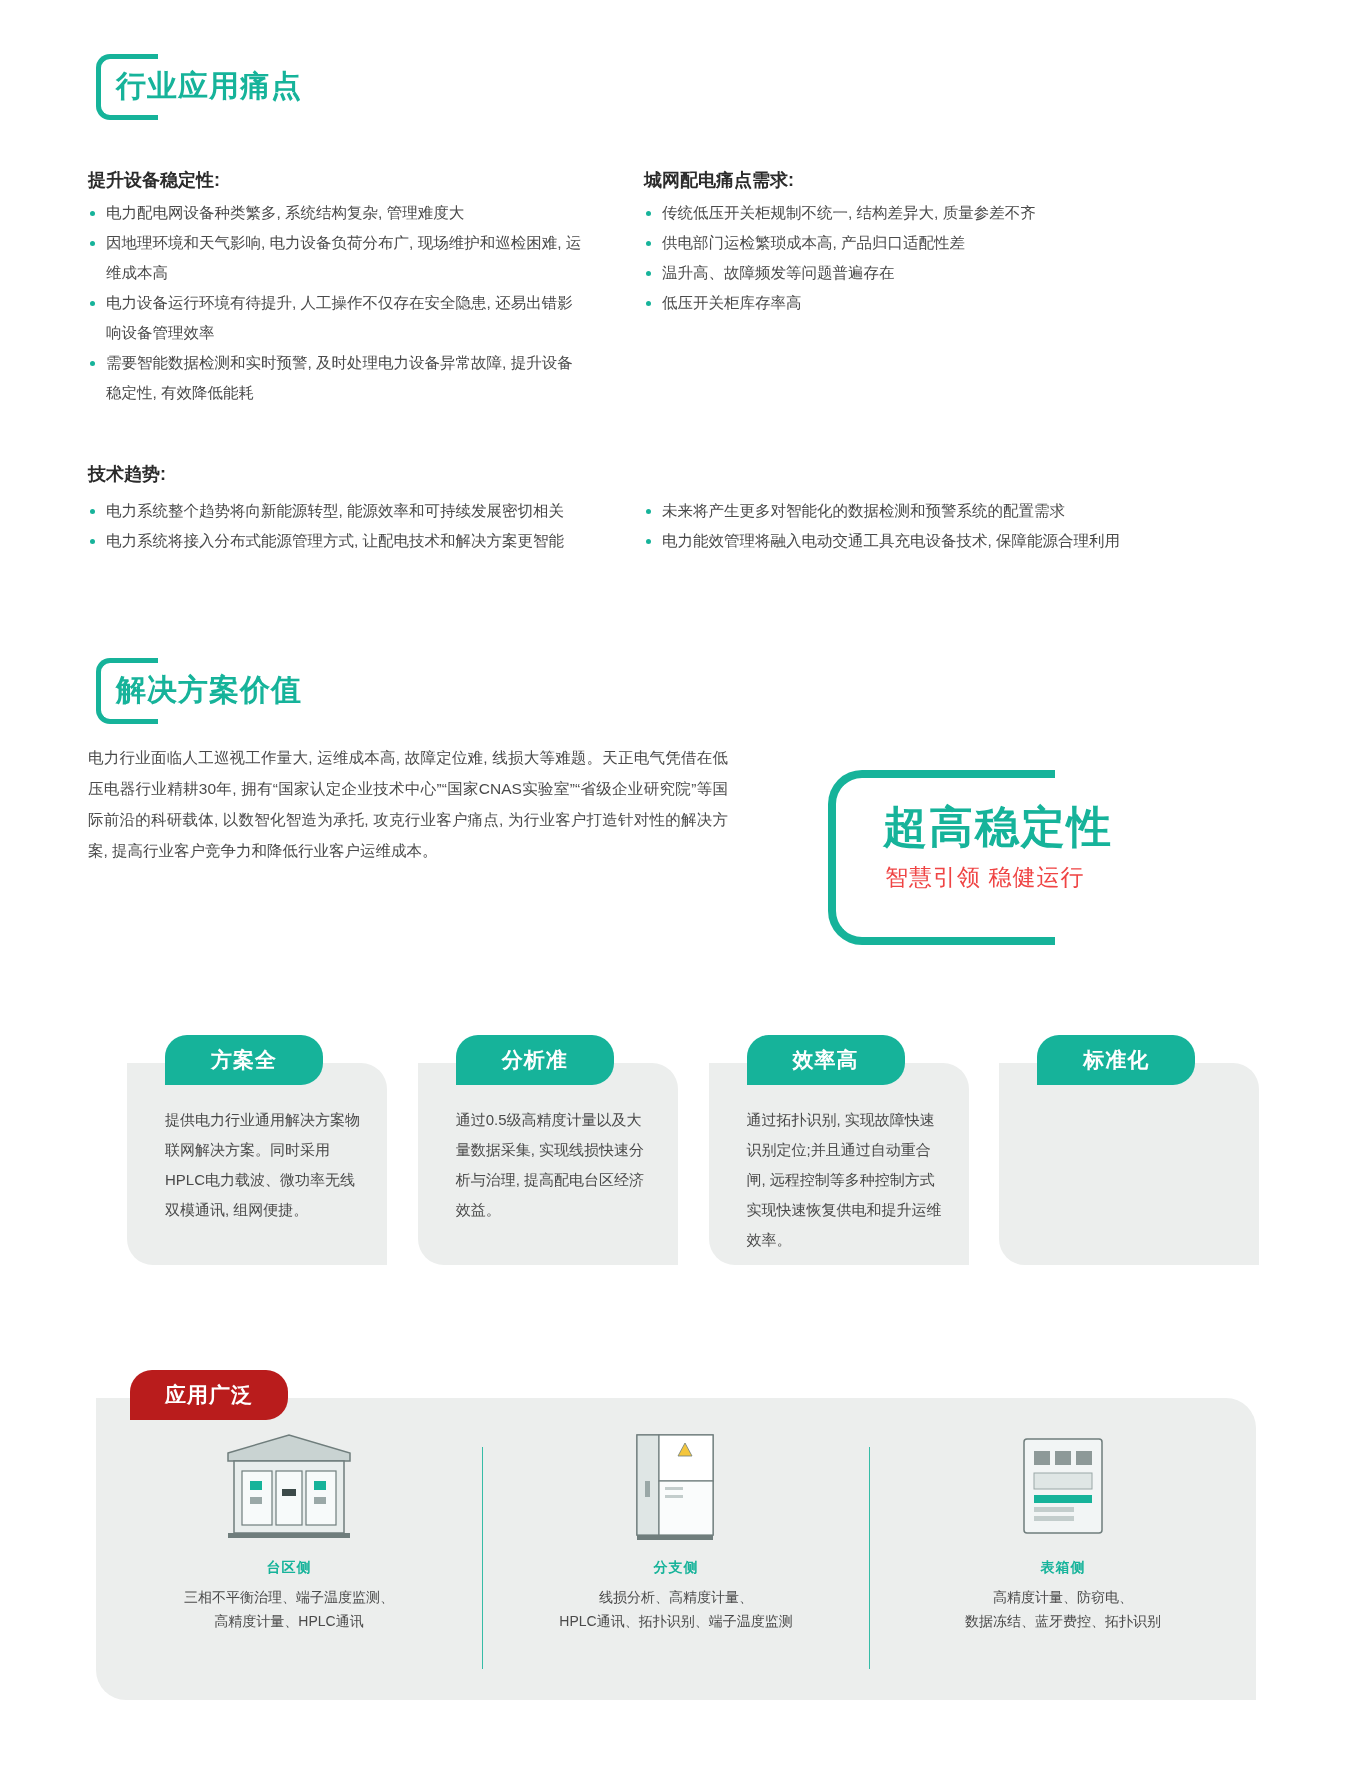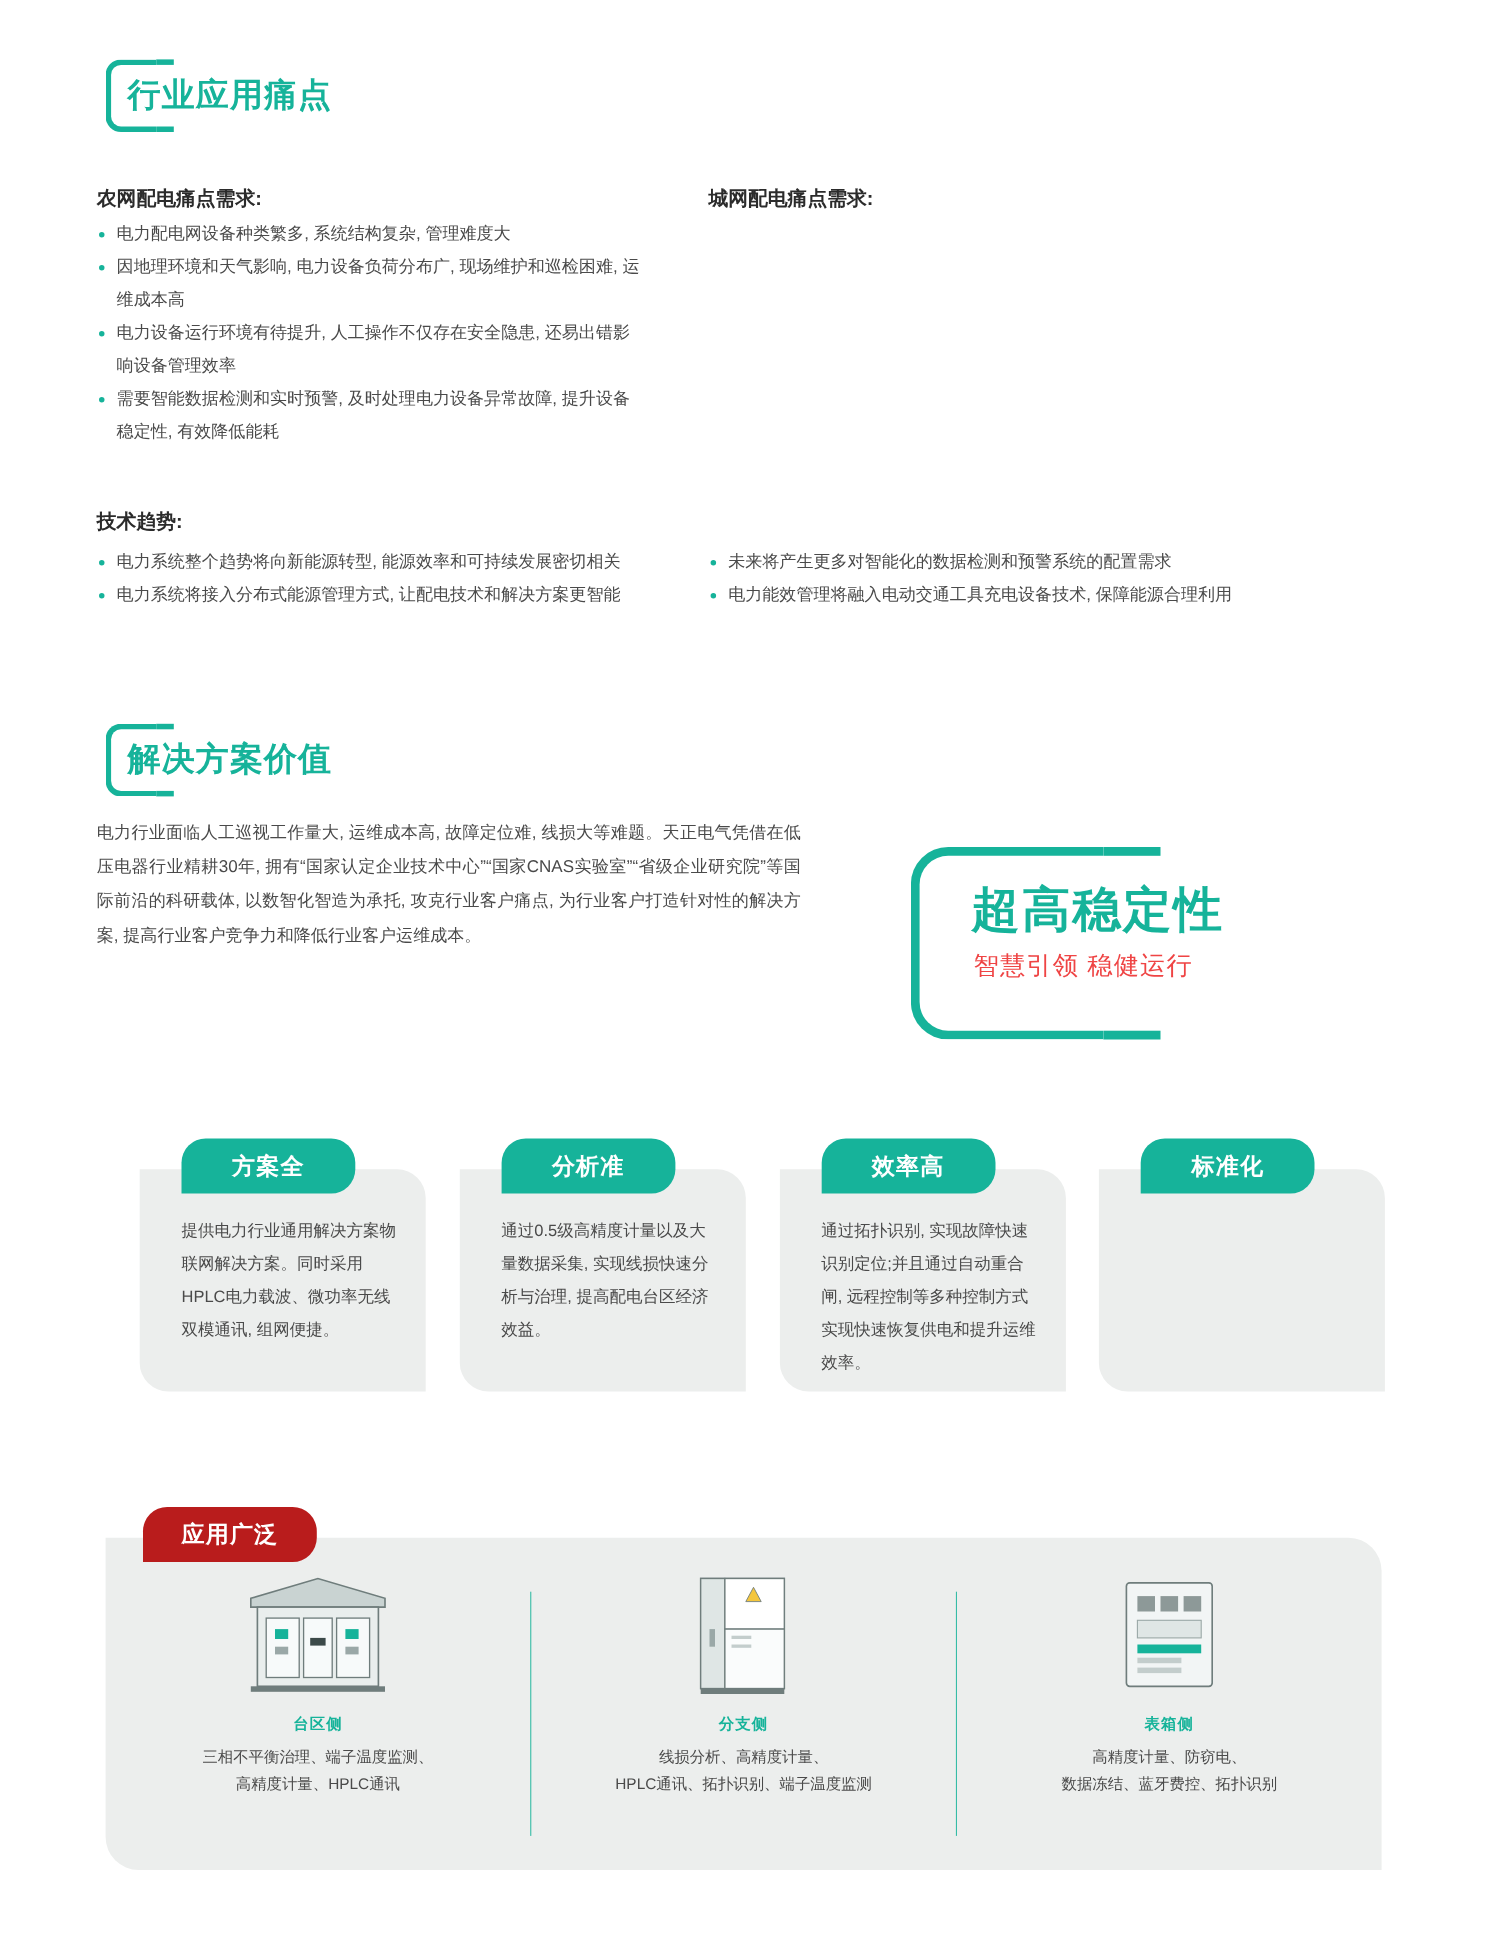--- a/index.html
+++ b/index.html
@@ -153,29 +153,35 @@
 </head>
 <body>
 
 <div class="page">
 
   <div class="sec-head" style="left:96px; top:54px;">
     <div class="bracket"></div>
     <div class="sec-title">行业应用痛点</div>
   </div>
 
-  <div class="sub-head" style="left:88px; top:168px;">农网配电痛点需求:</div>
+  <div class="sub-head" style="left:88px; top:168px;">提升设备稳定性:</div>
   <ul class="bullets" style="left:88px; top:198px; width:500px;">
     <li>电力配电网设备种类繁多, 系统结构复杂, 管理难度大</li>
     <li>因地理环境和天气影响, 电力设备负荷分布广, 现场维护和巡检困难, 运维成本高</li>
     <li>电力设备运行环境有待提升, 人工操作不仅存在安全隐患, 还易出错影响设备管理效率</li>
     <li>需要智能数据检测和实时预警, 及时处理电力设备异常故障, 提升设备稳定性, 有效降低能耗</li>
   </ul>
 
   <div class="sub-head" style="left:644px; top:168px;">城网配电痛点需求:</div>
+  <ul class="bullets" style="left:644px; top:198px; width:500px;">
+    <li>传统低压开关柜规制不统一, 结构差异大, 质量参差不齐</li>
+    <li>供电部门运检繁琐成本高, 产品归口适配性差</li>
+    <li>温升高、故障频发等问题普遍存在</li>
+    <li>低压开关柜库存率高</li>
+  </ul>
 
   <div class="sub-head" style="left:88px; top:462px;">技术趋势:</div>
   <ul class="bullets" style="left:88px; top:496px; width:530px;">
     <li>电力系统整个趋势将向新能源转型, 能源效率和可持续发展密切相关</li>
     <li>电力系统将接入分布式能源管理方式, 让配电技术和解决方案更智能</li>
   </ul>
   <ul class="bullets" style="left:644px; top:496px; width:540px;">
     <li>未来将产生更多对智能化的数据检测和预警系统的配置需求</li>
     <li>电力能效管理将融入电动交通工具充电设备技术, 保障能源合理利用</li>
   </ul>

